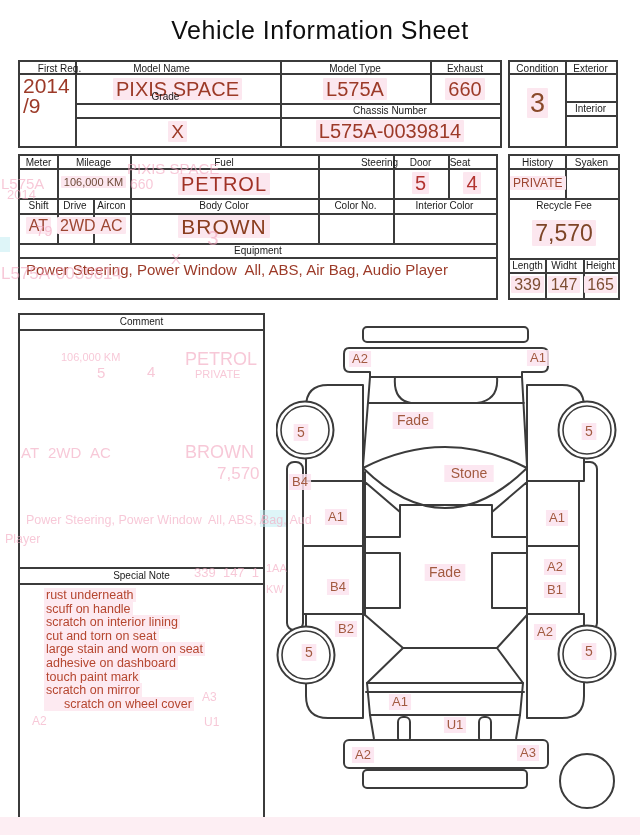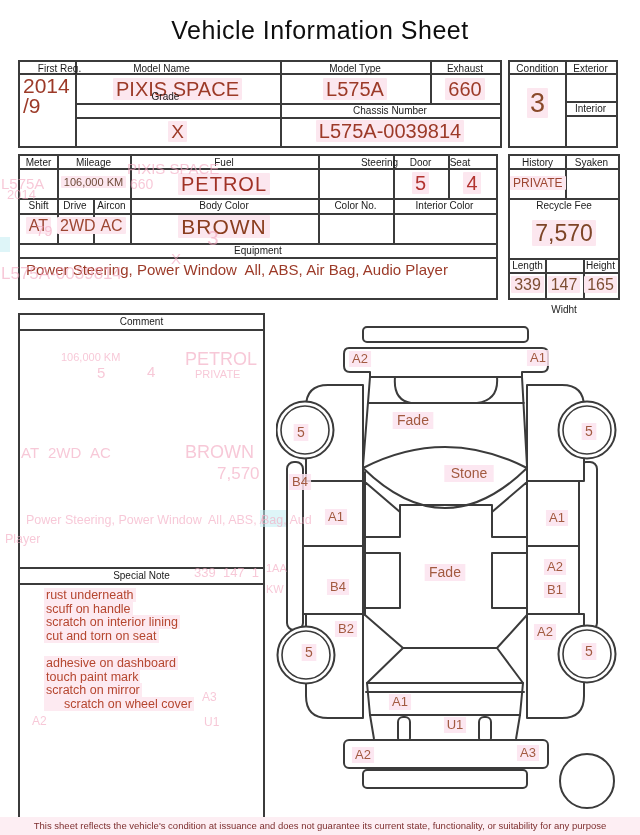--- a/index.html
+++ b/index.html
@@ -112,38 +112,39 @@
     <div class="hl" style="left:0;top:42px;width:108px;"></div>
     <div class="hl" style="left:0;top:102px;width:108px;"></div>
     <div class="hl" style="left:0;top:116px;width:108px;"></div>
     <div class="hdr" style="left:0;top:1px;width:55px;">History</div>
     <div class="val" style="left:0;top:20px;width:55px;font-size:12px;color:#9c4632;"><span class="hi">PRIVATE</span></div>
     <div class="hdr" style="left:55px;top:1px;width:53px;">Syaken</div>
     <div class="val" style="left:55px;top:20px;width:53px;font-size:12px;"></div>
     <div class="hdr" style="left:0;top:44px;width:108px;">Recycle Fee</div>
     <div class="val" style="left:0;top:64px;width:108px;font-size:23px;color:#7d4527;"><span class="hi">7,570</span></div>
     <div class="hdr" style="left:0;top:104px;width:35px;">Length</div>
-    <div class="hdr" style="left:35px;top:104px;width:38px;margin-top:44px;">Widht</div>
+    <div class="hdr" style="left:35px;top:104px;width:38px;">Widht</div>
     <div class="hdr" style="left:73px;top:104px;width:35px;">Height</div>
     <div class="val" style="left:0;top:120px;width:35px;font-size:16px;color:#7d4e33;"><span class="hi">339</span></div>
     <div class="val" style="left:35px;top:120px;width:38px;font-size:16px;color:#7d4e33;"><span class="hi">147</span></div>
     <div class="val" style="left:73px;top:120px;width:35px;font-size:16px;color:#7d4e33;"><span class="hi">165</span></div>
   </div>
 
   <div class="box" style="left:18px;top:313px;width:247px;height:507px;">
     <div class="hl" style="left:0;top:14px;width:243px;"></div>
     <div class="hl" style="left:0;top:252px;width:243px;"></div>
     <div class="hl" style="left:0;top:268px;width:243px;"></div>
     <div class="hdr" style="left:0;top:1px;width:243px;">Comment</div>
     <div class="hdr" style="left:0;top:255px;width:243px;">Special Note</div>
     <div id="note-list" style="position:absolute;left:0;top:0;width:243px;height:503px;">
         <div class="note-item" style="top: 273px;">rust underneath</div>
         <div class="note-item" style="top: 286.6px;">scuff on handle</div>
         <div class="note-item" style="top: 300.2px;">scratch on interior lining</div>
         <div class="note-item" style="top: 313.8px;">cut and torn on seat</div>
+        <div class="note-item" style="top: 327.4px;">large stain and worn on seat</div>
         <div class="note-item" style="top: 341px;">adhesive on dashboard</div>
         <div class="note-item" style="top: 354.6px;">touch paint mark</div>
         <div class="note-item" style="top: 368.2px;">scratch on mirror</div>
         <div class="note-item" style="top: 381.8px; padding-left: 20px;">scratch on wheel cover</div>
       </div>
   </div>
 
   <svg id="diagram" style="position:absolute;left:276px;top:315px;" width="344" height="505" viewBox="0 0 344 505">
     <g fill="#ffffff" stroke="#3b3b3b" stroke-width="2" stroke-linejoin="round" stroke-linecap="round">
       <rect x="11" y="147" width="16" height="168" rx="7"></rect>
@@ -221,21 +222,20 @@
         <rect x="167.94" y="402" width="22.12" height="16" fill="#fbe3ee" opacity="0.85"></rect>
         <text x="179" y="414" text-anchor="middle" font-size="13" fill="#a25a40">U1</text>
         <rect x="75.94" y="432" width="22.12" height="16" fill="#fbe3ee" opacity="0.85"></rect>
         <text x="87" y="444" text-anchor="middle" font-size="13" fill="#a25a40">A2</text>
         <rect x="240.94" y="430" width="22.12" height="16" fill="#fbe3ee" opacity="0.85"></rect>
         <text x="252" y="442" text-anchor="middle" font-size="13" fill="#a25a40">A3</text>
       </g>
   </svg>
 
   <div class="disc-bar"></div>
-  <div class="disclaimer">This sheet reflects the vehicle's condition at issuance and does not guarantee its current state, functionality, or suitability for any purpose</div>
 
 <div class="patch" style="left: 260px; top: 510px; width: 26px; height: 17px;"></div>
     <div class="patch" style="left: 0px; top: 237px; width: 10px; height: 15px;"></div>
     <div class="ghost" style="left: 1px; top: 175px; font-size: 15px;">L575A</div>
     <div class="ghost" style="left: 7px; top: 187px; font-size: 13px;">2014</div>
     <div class="ghost" style="left: 127px; top: 160px; font-size: 15px;">PIXIS SPACE</div>
     <div class="ghost" style="left: 130px; top: 176px; font-size: 14px;">660</div>
     <div class="ghost" style="left: 36px; top: 222px; font-size: 15px;">79</div>
     <div class="ghost" style="left: 207px; top: 226px; font-size: 21px;">3</div>
     <div class="ghost" style="left: 171px; top: 250px; font-size: 15px;">X</div>

